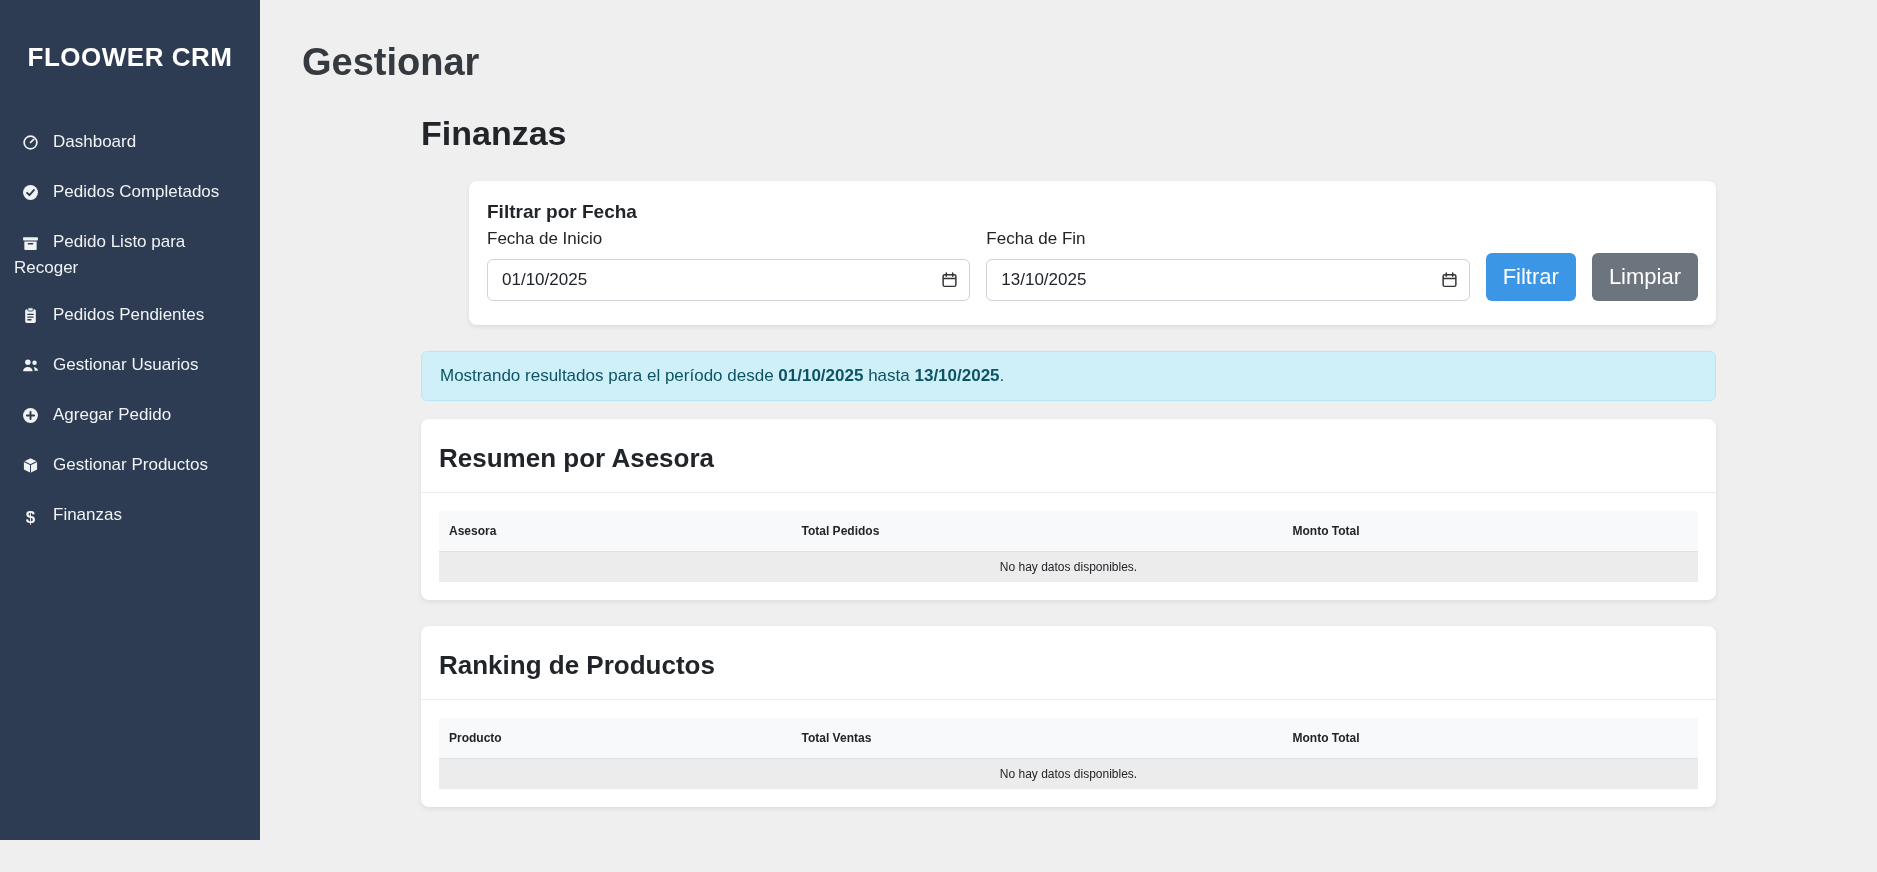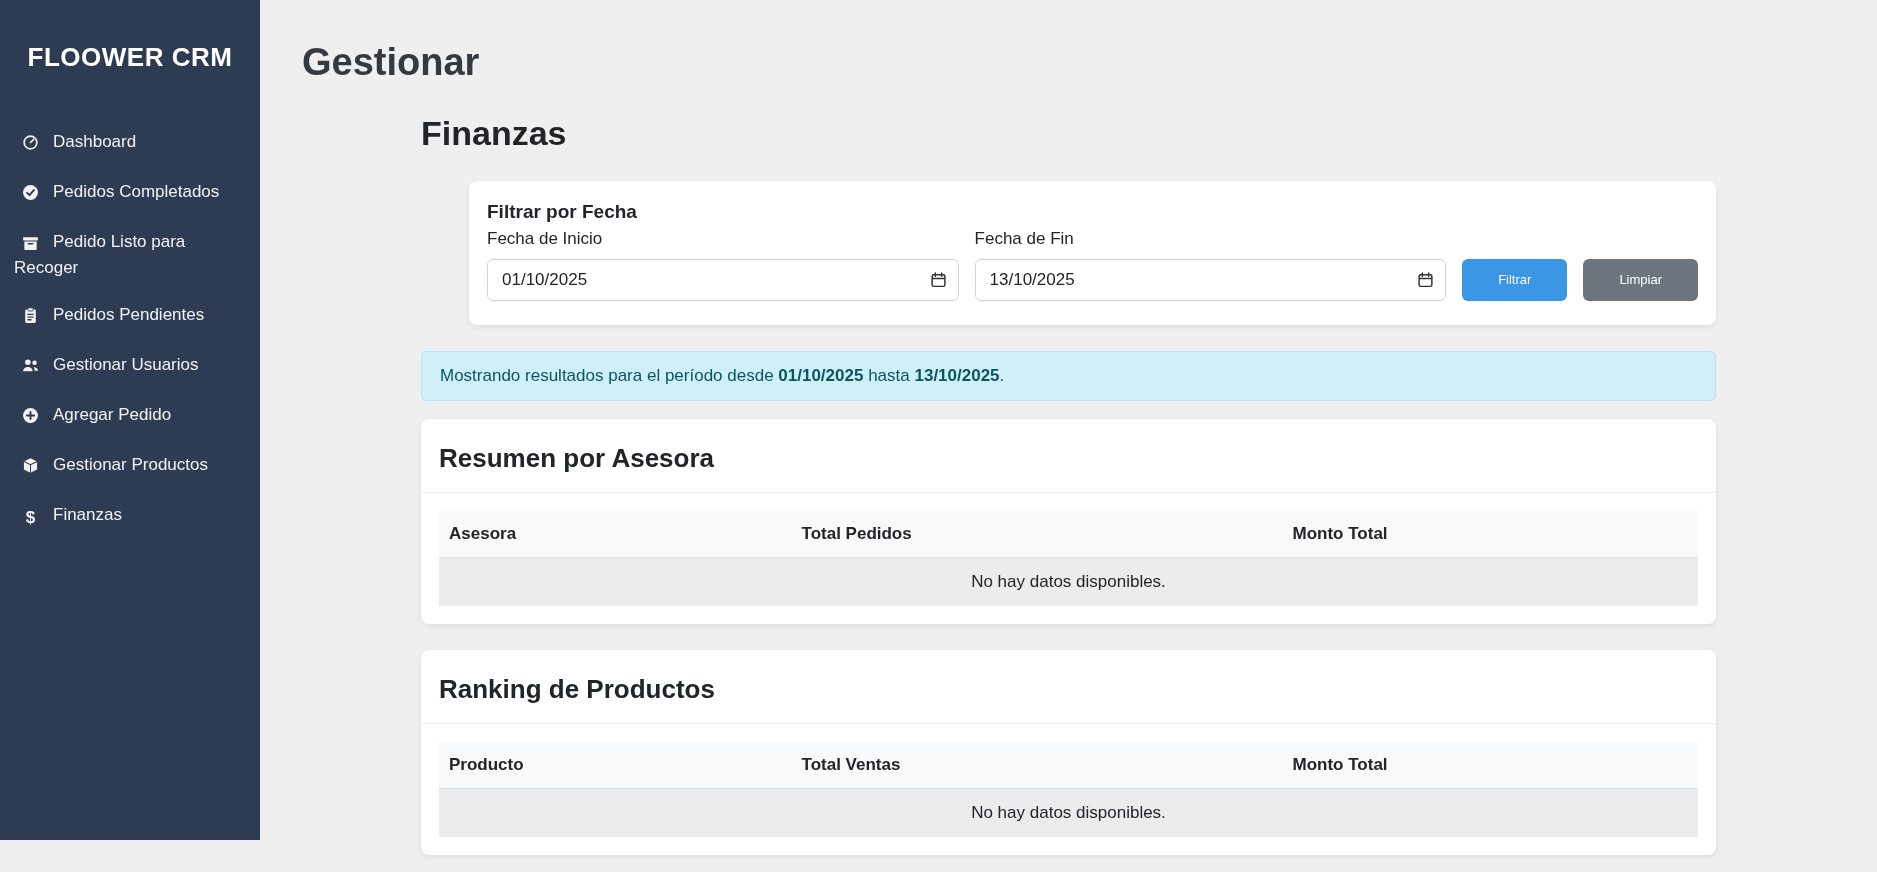--- a/index.html
+++ b/index.html
@@ -73,23 +73,23 @@
     padding:0 42px 0 14px;
     font-size:17px;color:#212529;background:#fff;
     font-family:inherit;
   }
   .cal-icon{
     position:absolute;right:12px;top:50%;
     transform:translateY(-50%);
     width:17px;height:17px;cursor:pointer;
   }
   .btn{
-    height:42px;padding:0 36px;
+    height:48px;padding:0 17px;
     border:none;border-radius:6px;
-    font-size:13px;color:#fff;cursor:pointer;
+    font-size:22px;color:#fff;cursor:pointer;
     font-family:inherit;white-space:nowrap;
   }
   .btn-primary{background:var(--primary);}
   .btn-secondary{background:var(--secondary);}
   
   .alert{
     background:var(--alert-bg);
     border:1px solid var(--alert-border);
     border-radius:6px;
     color:var(--alert-text);
@@ -98,34 +98,34 @@
     margin:0 0 18px;
   }
   .alert b{font-weight:bold;}
   
   .card-header{
     padding:24px 18px 18px;
     font-size:26px;font-weight:bold;color:#212529;
     border-bottom:1px solid #ededed;
   }
   .card-body{padding:18px;}
-  table.data{width:100%;border-collapse:collapse;font-size:17px;}
+  table.data{width:100%;border-collapse:collapse;font-size:12px;}
   table.data thead th{
     text-align:left;font-weight:bold;
     background:#f8f9fa;
     padding:13px 10px;
     border-bottom:1px solid #dee2e6;
   }
   table.data thead th:nth-child(1){width:28%;}
   table.data thead th:nth-child(2){width:39%;}
   table.data thead th:nth-child(3){width:33%;}
   table.data td.empty{
     background:#ececec;
     text-align:center;
-    padding:14px 10px;
+    padding:8px 10px;
     color:#212529;
   }
 </style>
 </head>
 <body>
 
 <aside class="sidebar">
   <div class="sidebar-title">FLOOWER CRM</div>
   <nav class="menu">
 

